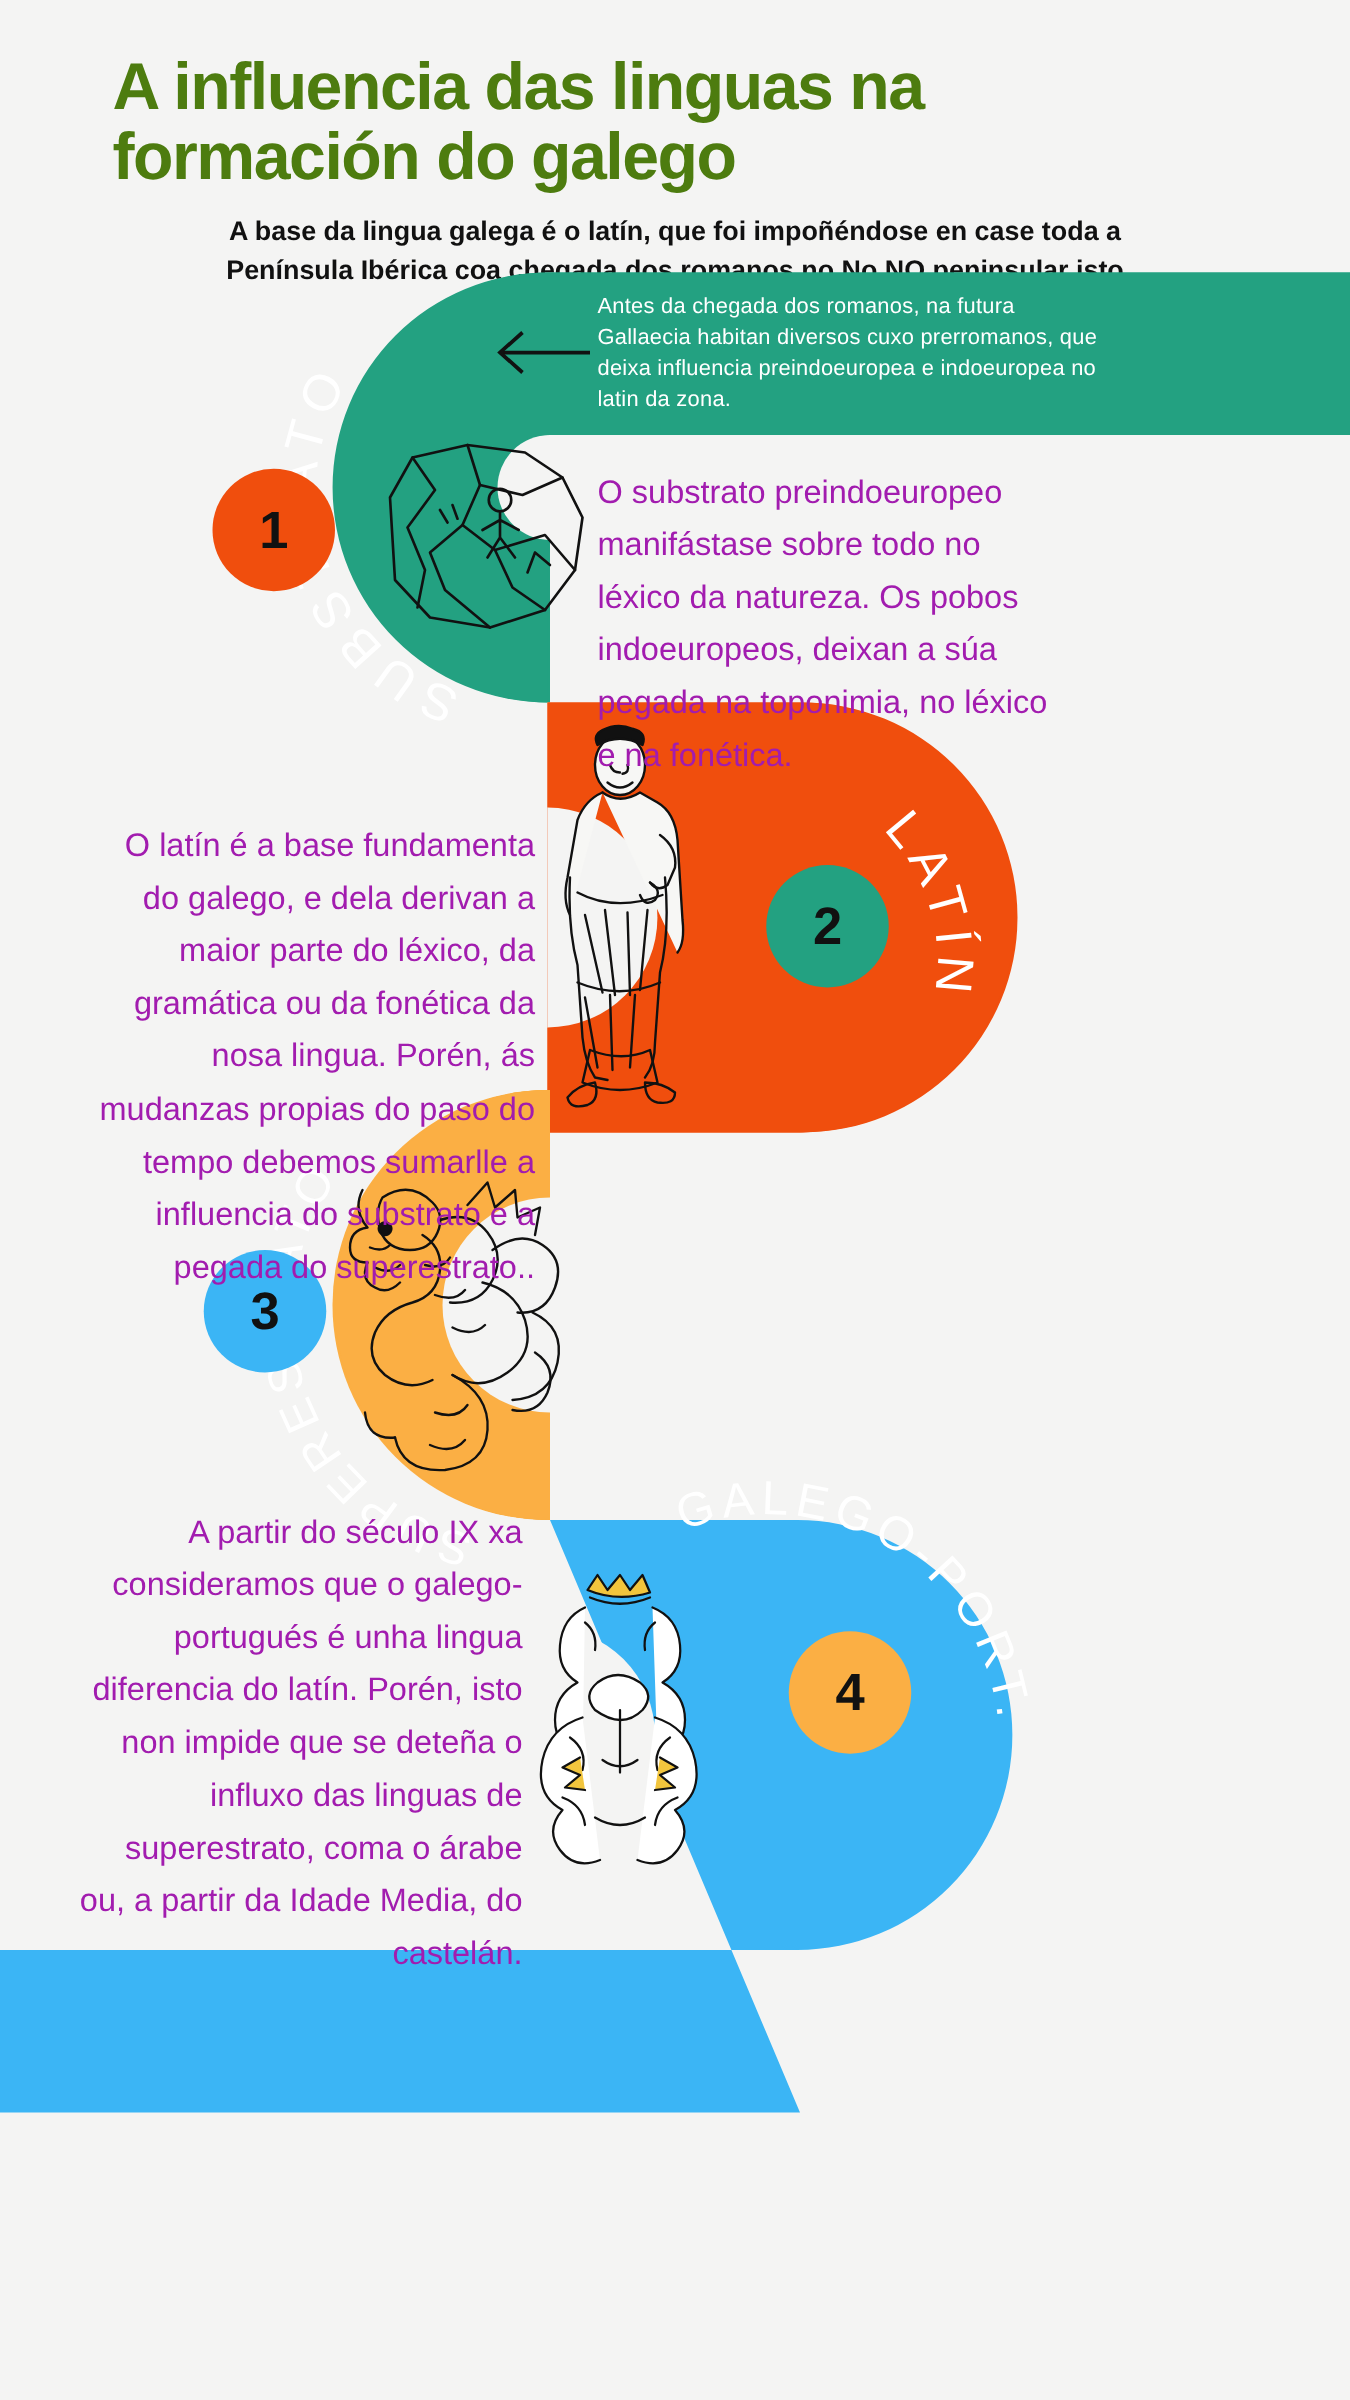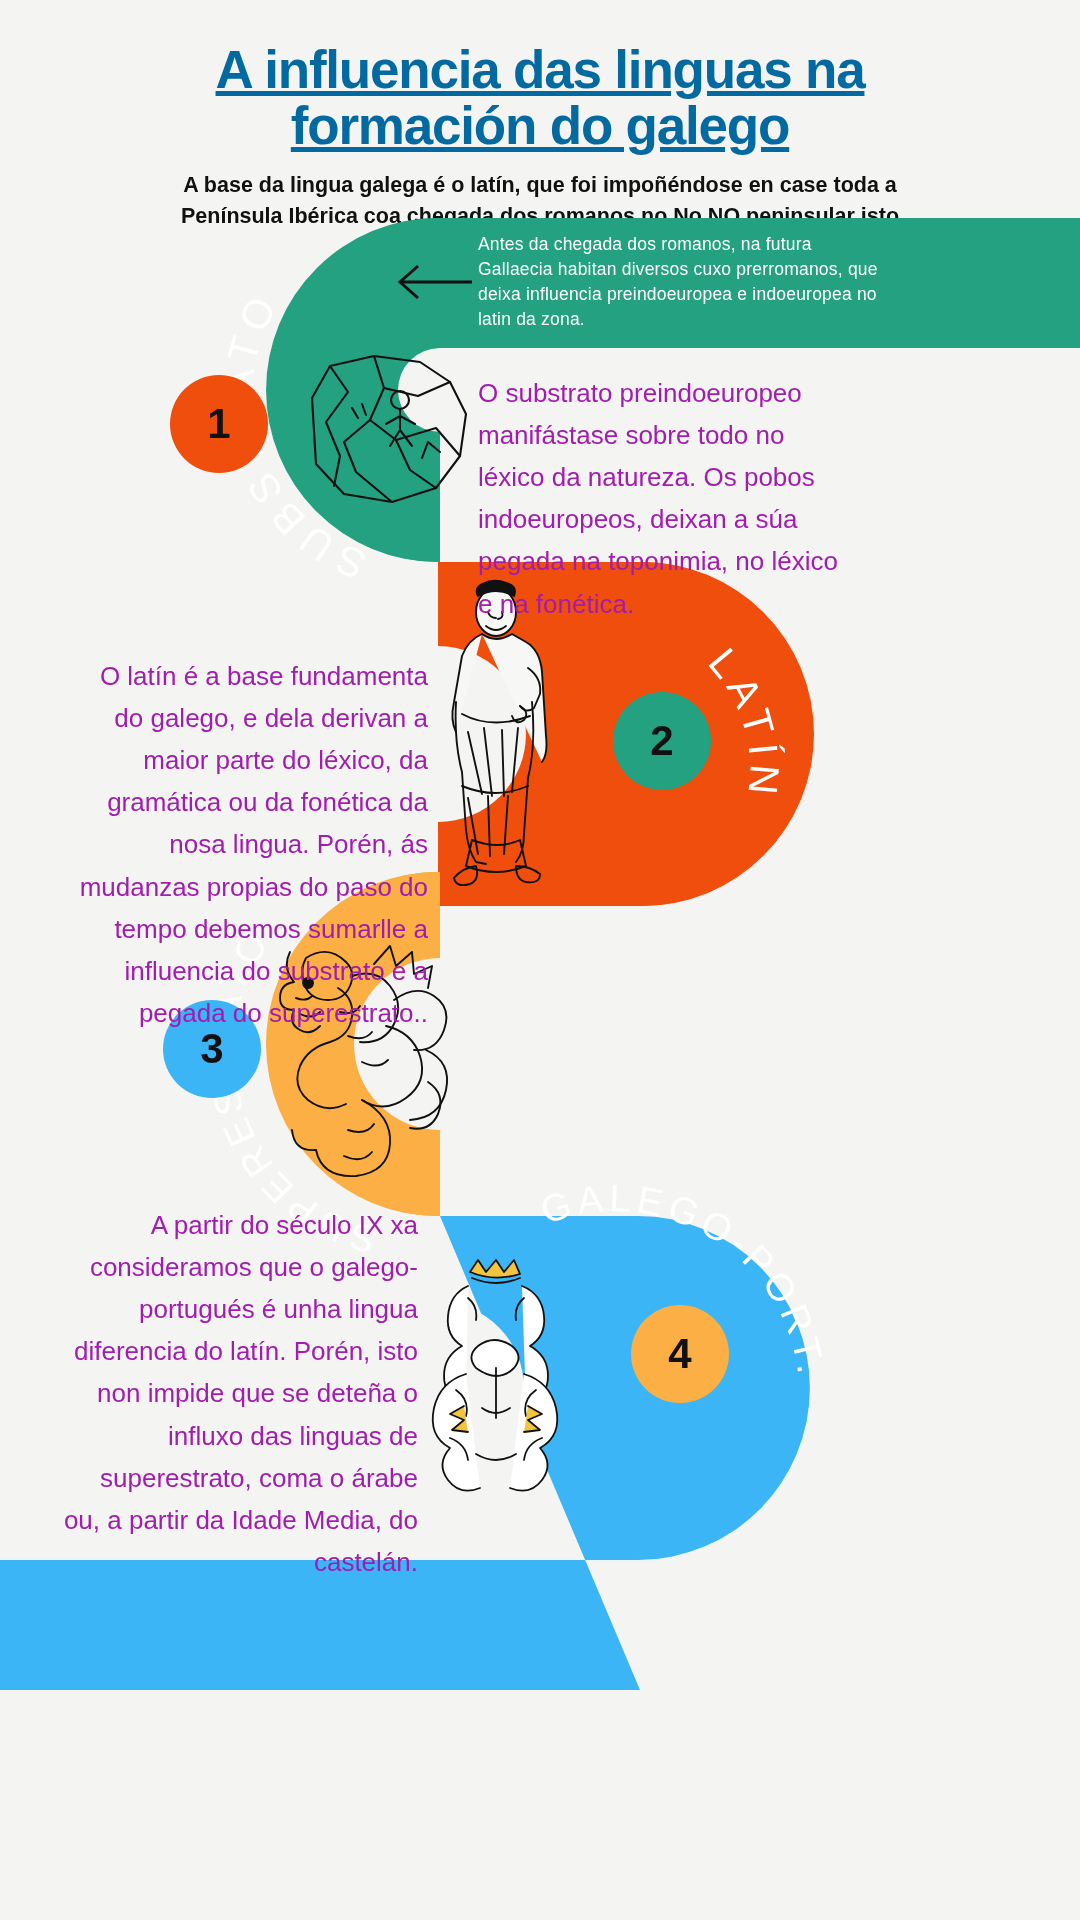--- a/index.html
+++ b/index.html
@@ -7,23 +7,22 @@
     width: 1080px; height: 1920px;
     background: #f4f4f3;
     font-family: "Liberation Sans", sans-serif;
     overflow: hidden;
   }
   #page { position: relative; width: 1080px; height: 1920px; background: #f4f4f3; }
 
   
   .title {
     position: absolute; left: 90px; top: 42px; width: 900px;
-    text-align: center;
     font-size: 53px; line-height: 1.06; font-weight: 700;
-    letter-spacing: -1.2px; color: #0369a1; text-decoration: underline;
+    letter-spacing: -1.2px; color: #4d7c0f;
   }
   .subtitle {
     position: absolute; left: 130px; top: 170px; width: 820px;
     text-align: center;
     font-size: 21.5px; line-height: 1.42; font-weight: 700;
     color: #111;
   }
 
   
   #snake { position: absolute; left: 0; top: 0; width: 1080px; height: 1920px; }

